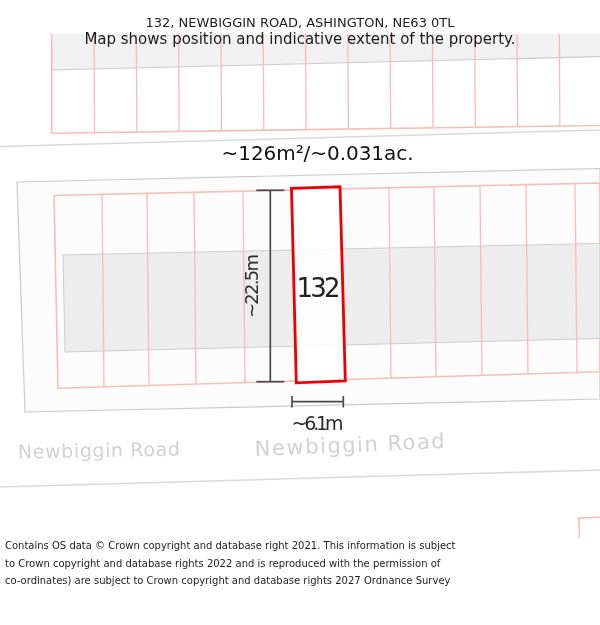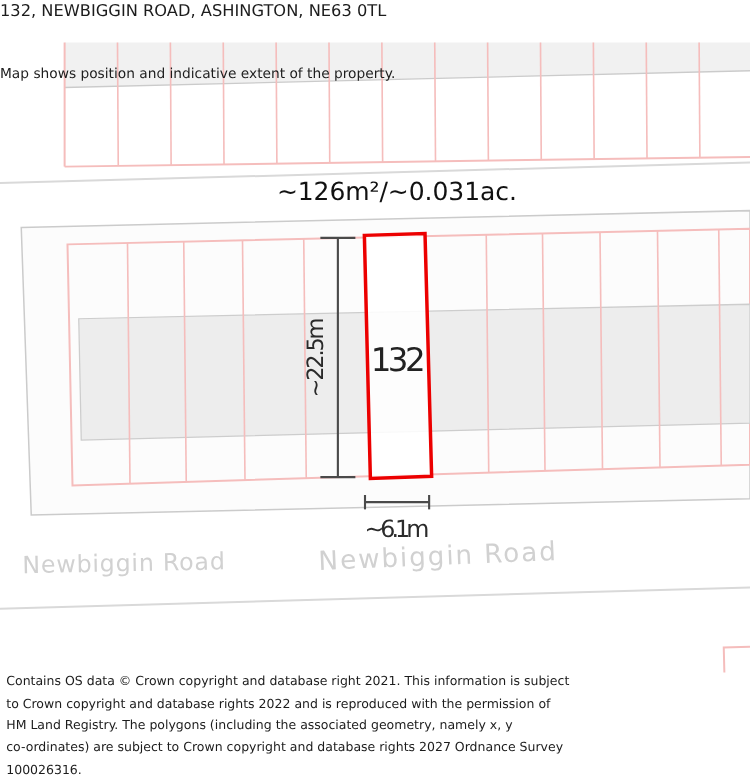--- a/index.html
+++ b/index.html
@@ -4,25 +4,25 @@
 <style>
   html,body{margin:0;padding:0;}
   body{
     width:600px;height:625px;position:relative;overflow:hidden;
     background:var(--page-bg,#fff);
     font-family:"DejaVu Sans","Liberation Sans",sans-serif;
   }
   .page{position:absolute;inset:0;width:600px;height:625px;}
   .map-svg{position:absolute;left:0;top:0;}
   .header{
-    position:absolute;left:0;top:1px;width:600px;text-align:left;
+    position:absolute;left:0;top:14px;width:600px;text-align:center;
     color:var(--text-dark,#1c1c1c);line-height:17px;
   }
   .header .t1{font-size:13px;}
-  .header .t2{font-size:11px;margin-top:32px;}
+  .header .t2{font-size:15px;}
   .footer{
     position:absolute;left:5px;top:537px;width:592px;
     color:var(--text-dark,#1c1c1c);font-size:10px;line-height:17.7px;
     white-space:nowrap;
   }
   
   .pink-line{stroke:var(--parcel-pink,#f5bdbc);stroke-width:1.6;fill:none;}
   .pink-thin{stroke:var(--parcel-pink,#f5bdbc);stroke-width:1.3;fill:none;}
   .strip-gray{fill:var(--strip-gray-fill,#f1f1f1);}
   .gray-edge{stroke:var(--boundary-gray,#cbcbcb);stroke-width:1.1;fill:none;}
@@ -108,18 +108,16 @@
   </svg>
 
   <div class="header">
     <div class="t1">132, NEWBIGGIN ROAD, ASHINGTON, NE63 0TL</div>
     <div class="t2">Map shows position and indicative extent of the property.</div>
   </div>
 
   <div class="footer">
     <div>Contains OS data © Crown copyright and database right 2021. This information is subject</div>
     <div>to Crown copyright and database rights 2022 and is reproduced with the permission of</div>
-    <div>HM Land Registry. The polygons (including the associated geometry, namely x, y</div>
     <div>co-ordinates) are subject to Crown copyright and database rights 2027 Ordnance Survey</div>
-    <div>100026316.</div>
   </div>
 
 </div>
 
 </body></html>

